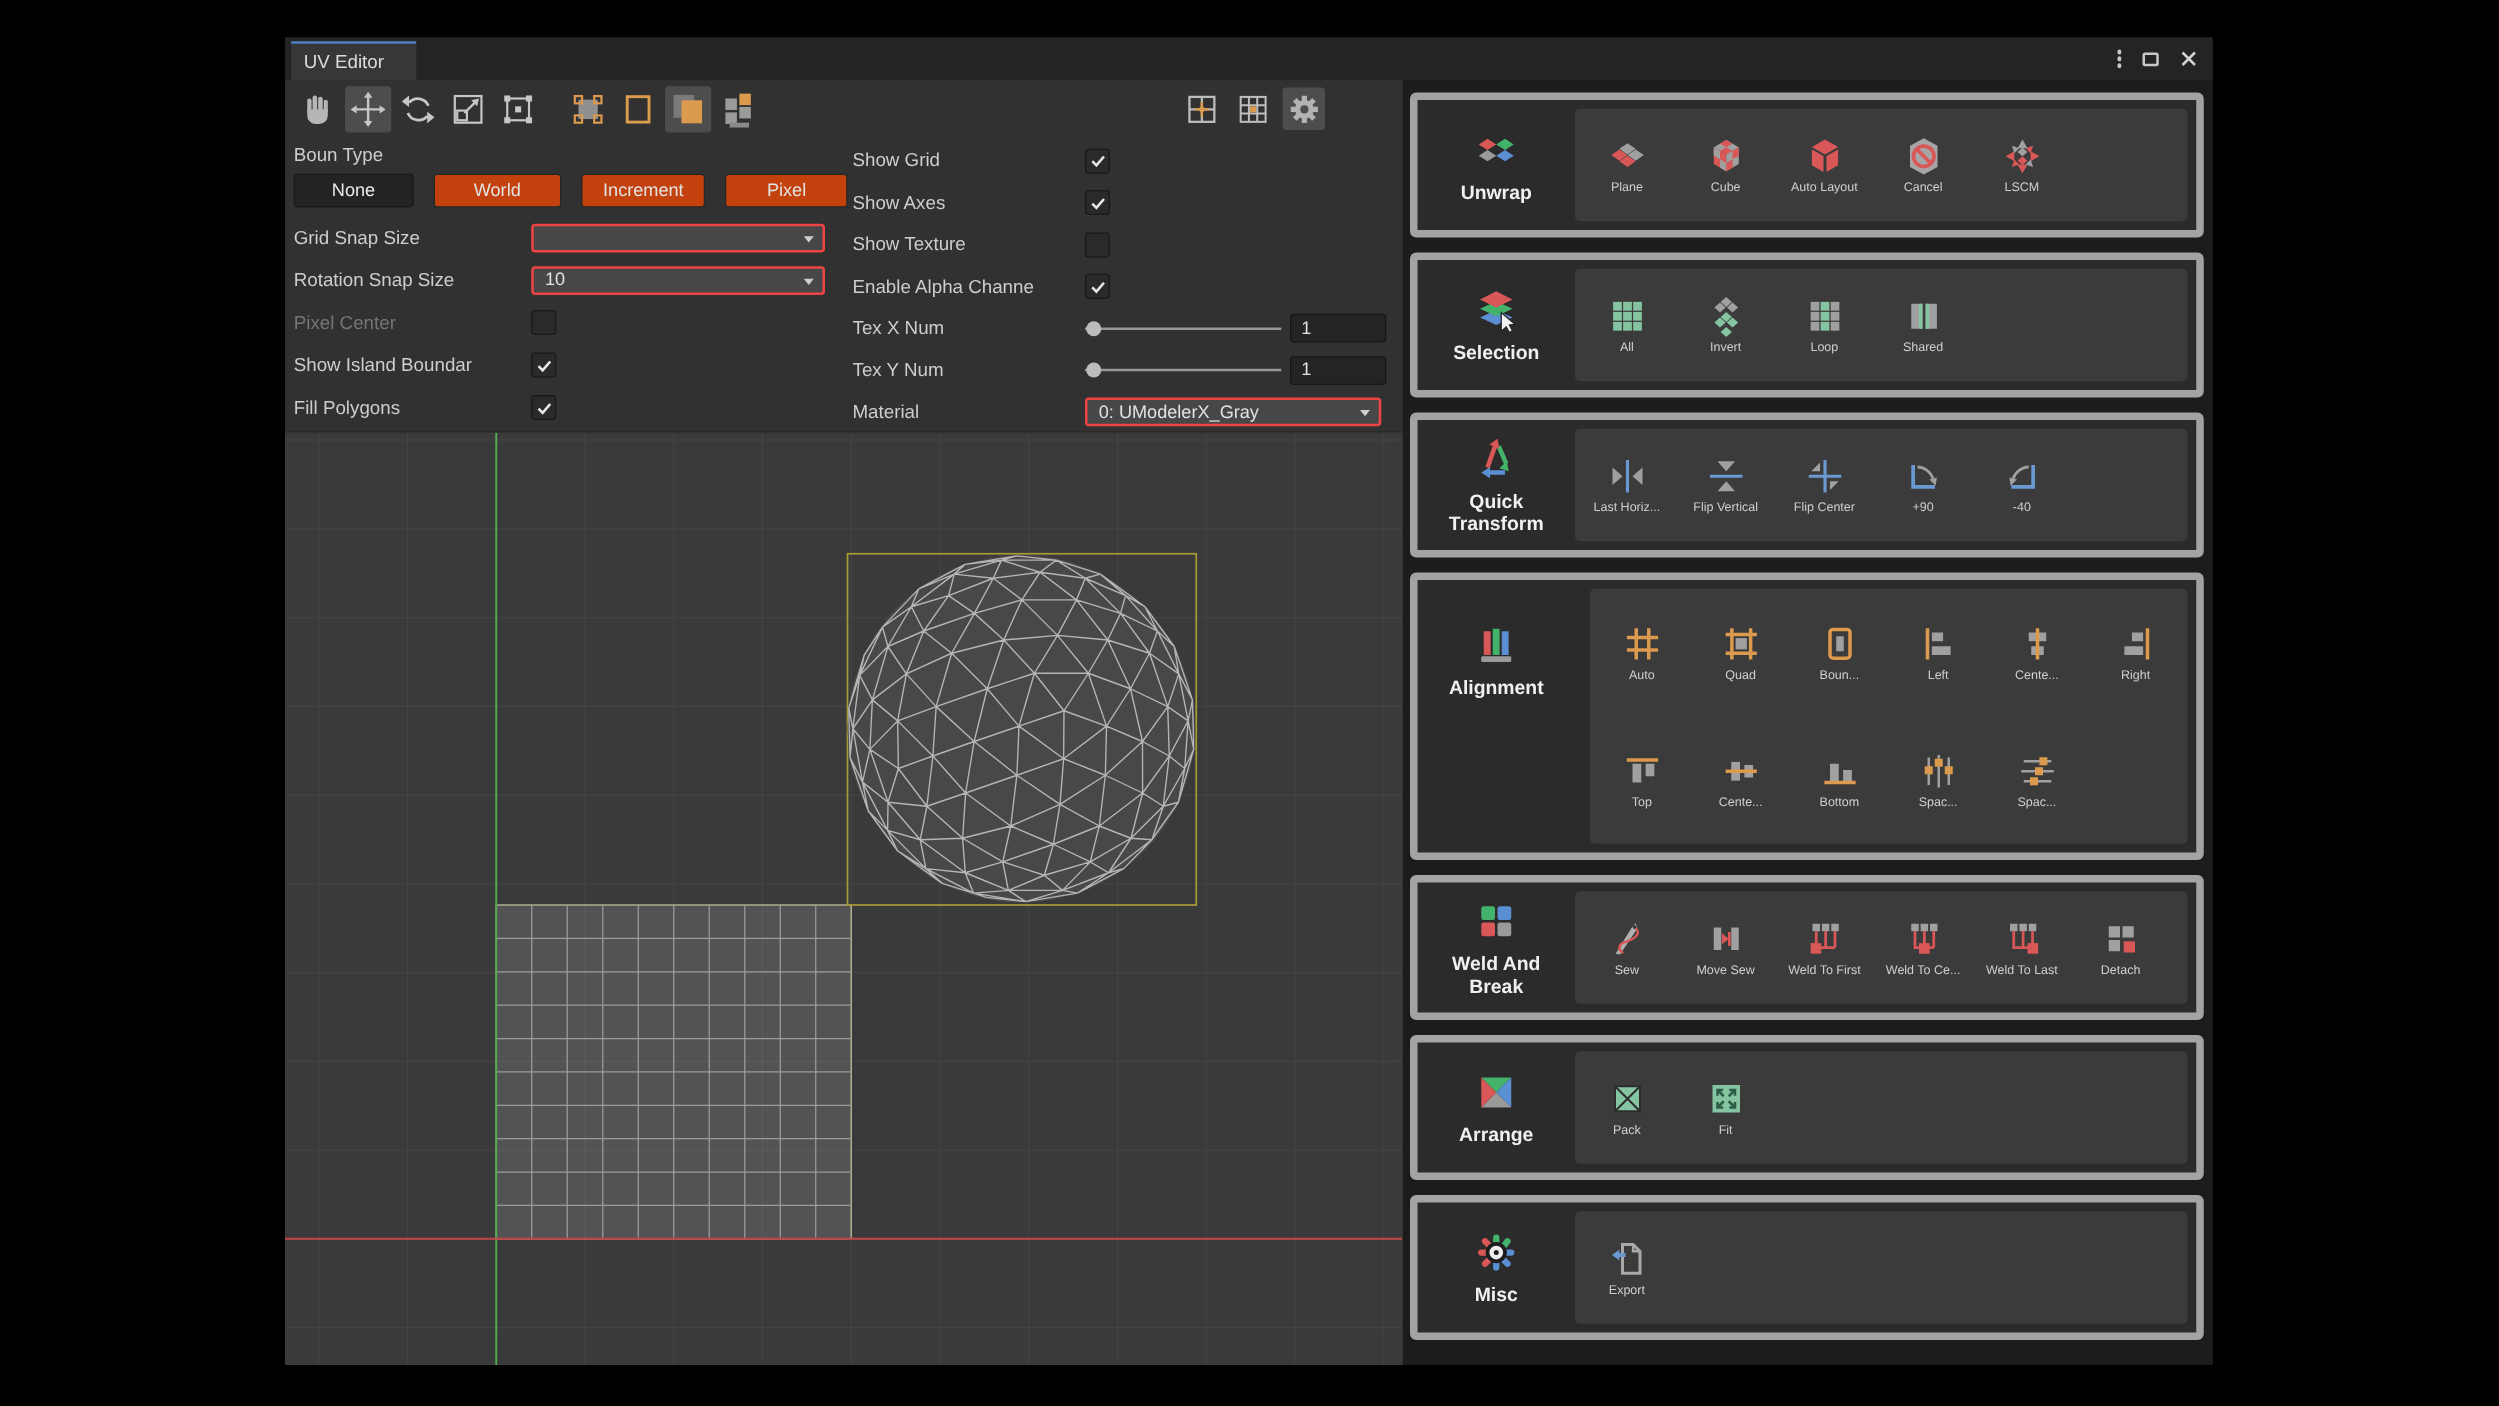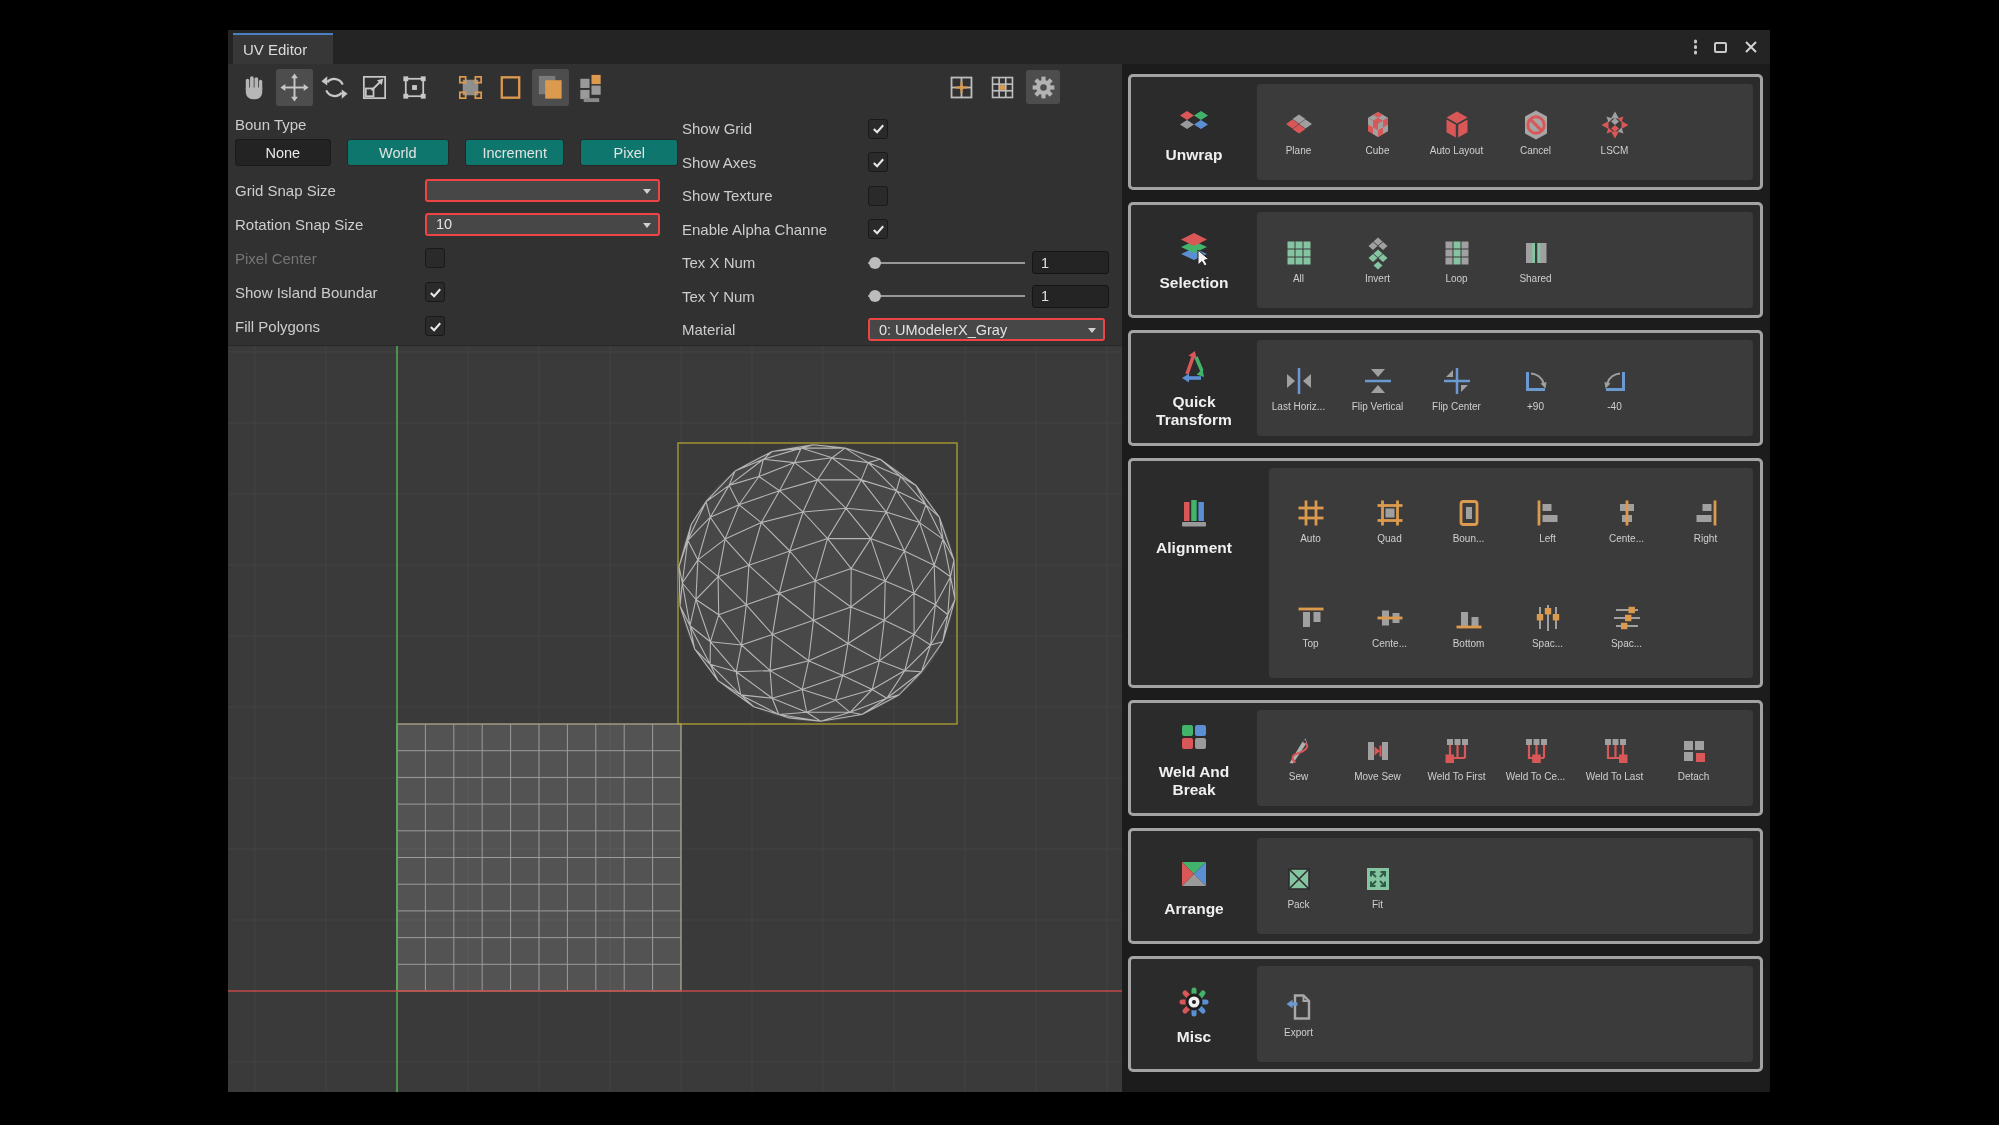--- a/index.html
+++ b/index.html
@@ -24,21 +24,21 @@
   .tb-gap{width:13px;height:1px;}
   .toolbar-right{position:absolute;right:62px;top:0;height:100%;display:flex;align-items:center;gap:7px;}
   .toolbar-right .tbtn{width:34px;height:34px;}
   .toolbar-right .tbtn svg{width:29px;height:29px;}
   
   .settings{height:235px;flex:none;position:relative;font-size:15px;color:#cdcdcd;}
   #settings-left{position:absolute;left:7px;top:2px;width:443px;}
   #settings-right{position:absolute;left:454px;top:2px;width:436px;}
   .snap-label{height:24px;display:flex;align-items:center;}
   .snap-btns{display:flex;gap:16px;height:27px;margin-top:3px;}
-  .snap-btn{border:1px solid #272727;border-radius:3px;background:#0f766e;color:#e3e3e3;display:flex;align-items:center;justify-content:center;font-size:14.5px;}
+  .snap-btn{border:1px solid #272727;border-radius:3px;background:#c2410c;color:#e3e3e3;display:flex;align-items:center;justify-content:center;font-size:14.5px;}
   .snap-btn:nth-child(1){width:100px}.snap-btn:nth-child(2){width:107px}
   .snap-btn:nth-child(3){width:104px}.snap-btn:nth-child(4){width:102px}
   .snap-btn.sel{background:#232323;color:#eaeaea;border-color:#1a1a1a;}
   .left-rows{margin-top:7px;}
   .srow{height:34px;display:flex;align-items:center;}
   .srow .slabel{width:190px;flex:none;white-space:nowrap;overflow:hidden;}
   .srow-r{height:33.5px;display:flex;align-items:center;}
   .srow-r .slabel{width:186px;flex:none;white-space:nowrap;overflow:hidden;}
   .srow.disabled .slabel{color:#757575;}
   .dropdown{height:23px;background:#474747;border:2px solid #ef4444;border-radius:3px;display:flex;align-items:center;padding:0 9px;position:relative;width:235px;}
@@ -47,21 +47,21 @@
   .dd-arrow{position:absolute;right:7px;top:8px;width:0;height:0;border-left:4.5px solid transparent;border-right:4.5px solid transparent;border-top:5.5px solid #cfcfcf;}
   .checkbox{width:20px;height:20px;background:#2a2a2a;border:1px solid #191919;border-radius:3px;display:flex;align-items:center;justify-content:center;flex:none;}
   .slider{width:157px;height:18px;position:relative;flex:none;}
   .slider .track{position:absolute;left:0;right:0;top:8px;height:2px;background:#989898;}
   .slider .knob{position:absolute;left:1px;top:3px;width:12px;height:12px;border-radius:50%;background:#bcbcbc;}
   .num-field{width:77px;height:23px;background:#242424;border:1px solid #151515;border-radius:3px;margin-left:7px;display:flex;align-items:center;padding-left:8px;font-size:14.5px;color:#e0e0e0;}
   
   .canvas-wrap{flex:1;overflow:hidden;border-top:1px solid #272727;background:#3a3a3a;}
   
   .tools-panel{flex:1;background:#1c1c1c;padding:10px 7px 0 6px;display:flex;flex-direction:column;gap:12px;}
-  .group{display:flex;background:#2b2b2b;border:3px solid #a3a3a3;border-radius:5px;height:116px;flex:none;}
+  .group{display:flex;background:#2b2b2b;border:6px solid #a3a3a3;border-radius:5px;height:116px;flex:none;}
   .group.double{height:230px;gap:12px;}
   .labelcell{width:126px;flex:none;display:flex;flex-direction:column;align-items:center;justify-content:center;gap:6px;}
   .group.double .labelcell{justify-content:flex-start;padding-top:32px;}
   .glabel{color:#f0f0f0;font-weight:bold;font-size:15.5px;text-align:center;line-height:1.15;max-width:110px;}
   .gicon svg{width:40px;height:40px;display:block;}
   .innerbox{flex:1;background:#3b3b3b;border-radius:4px;margin:7px 7px 7px 0;display:flex;flex-direction:column;}
   .btnrow{flex:1;display:flex;align-items:stretch;padding-left:2px;}
   .btn{width:79px;display:flex;flex-direction:column;align-items:center;justify-content:center;gap:3px;}
   .bicon svg{width:34px;height:34px;display:block;}
   .blbl{font-size:10px;color:#cfcfcf;text-align:center;line-height:1.12;max-width:64px;}

